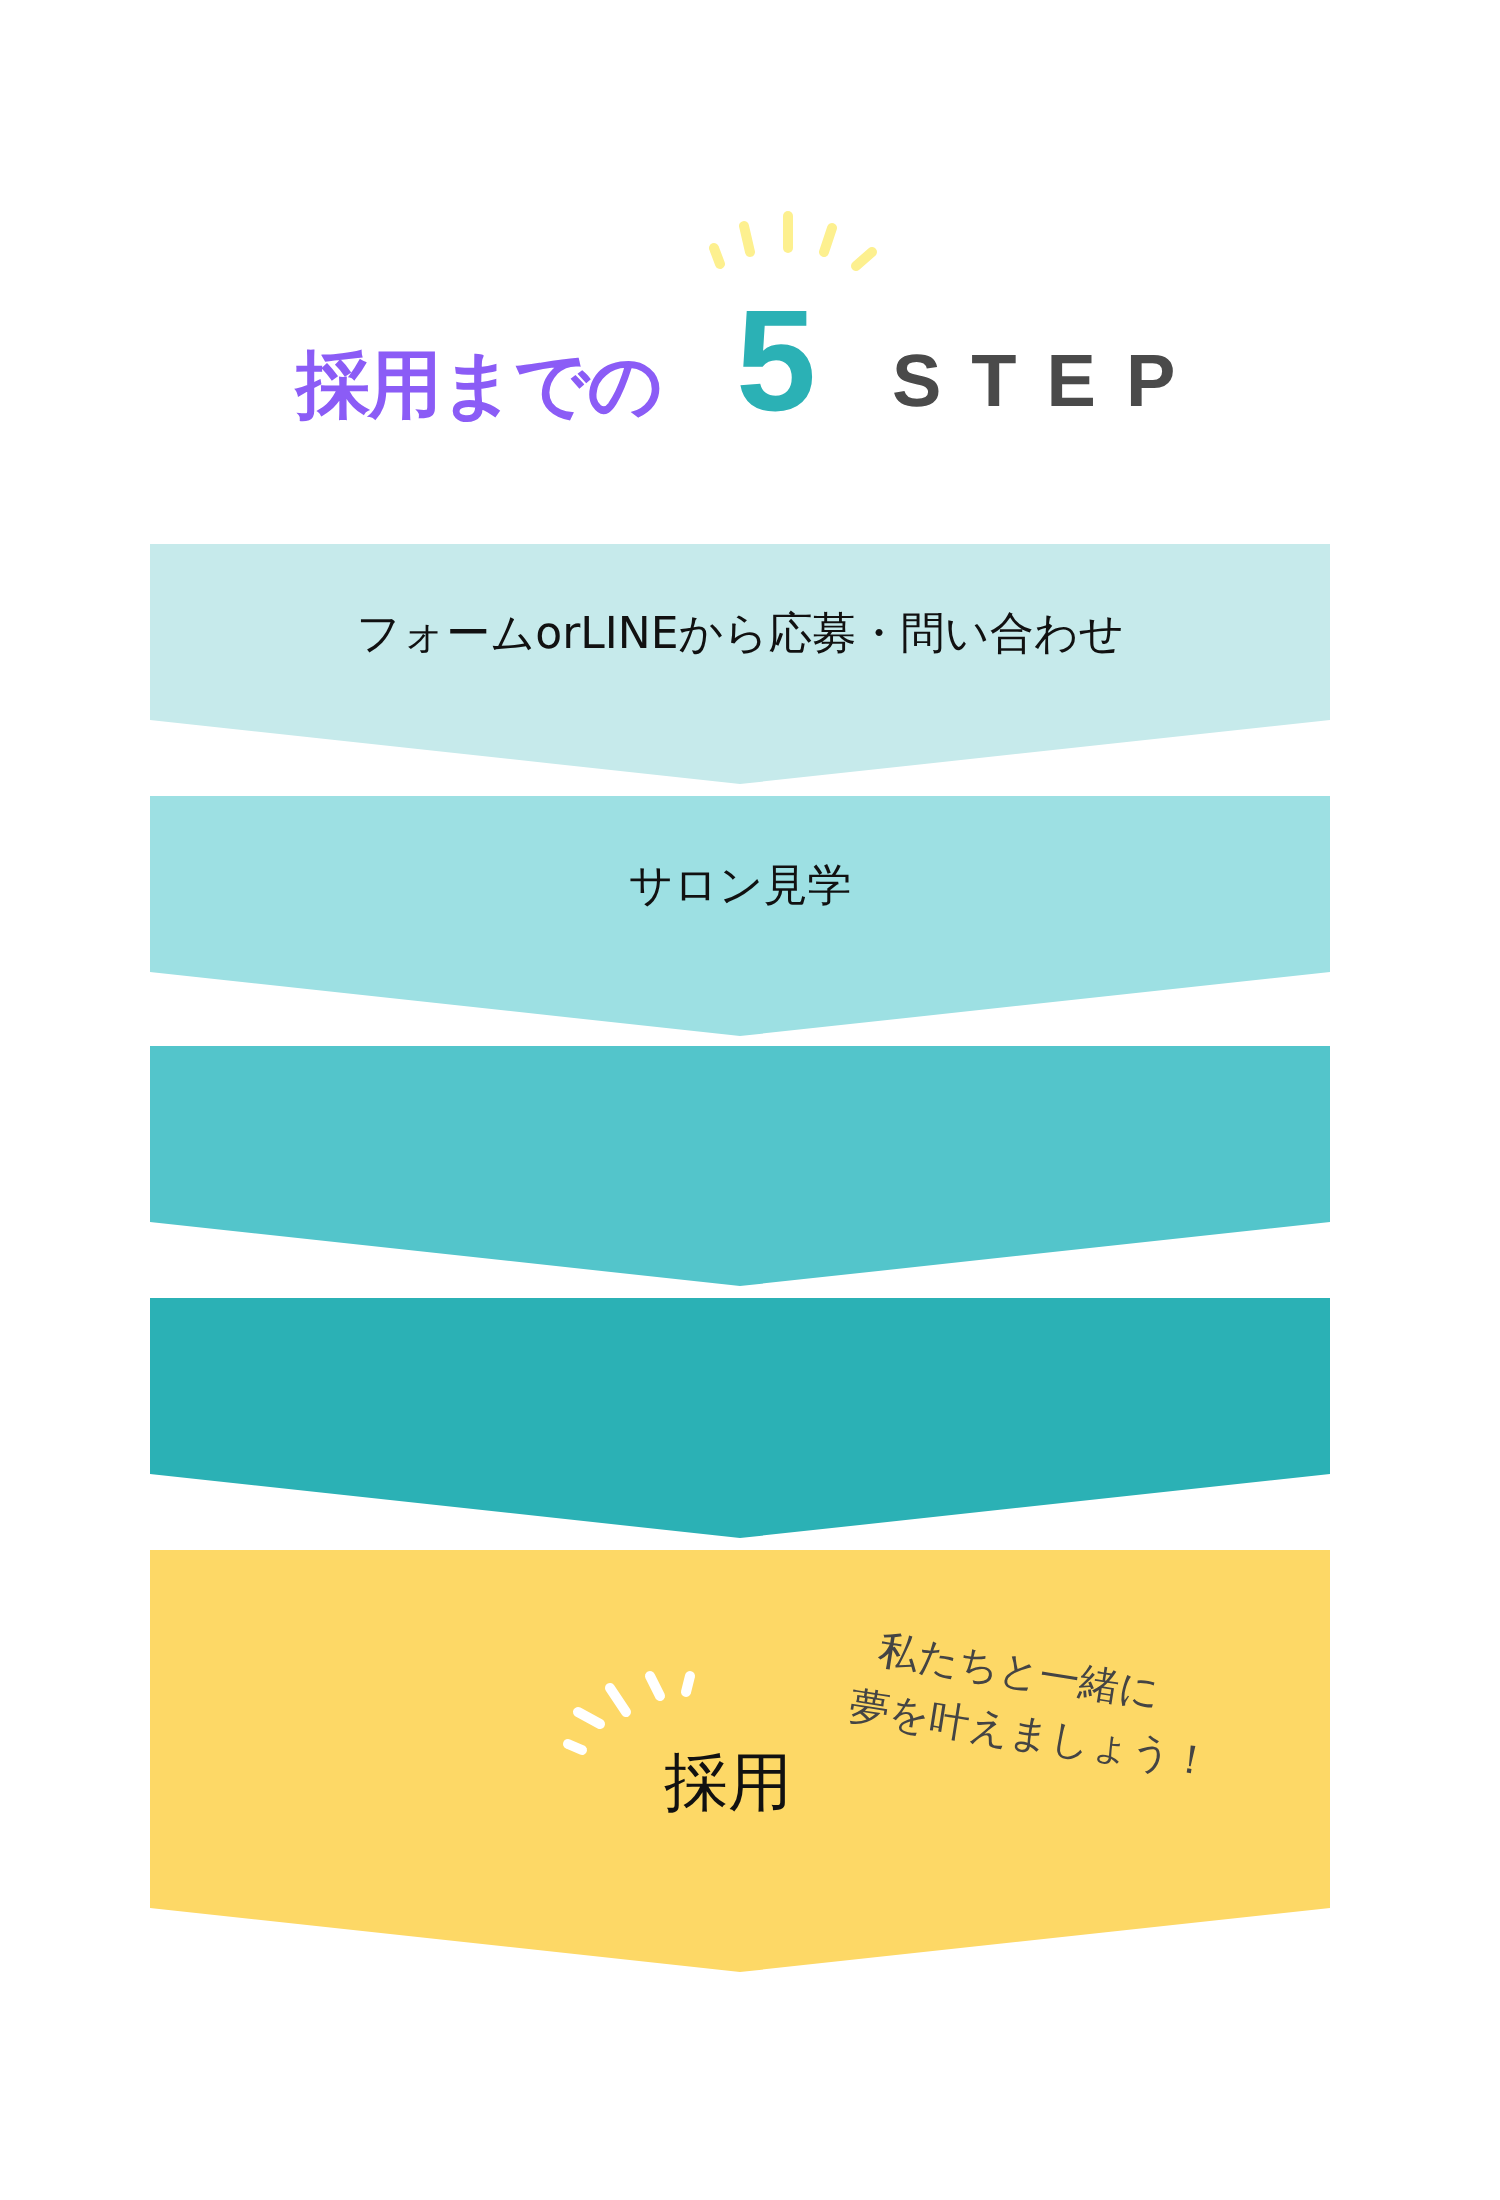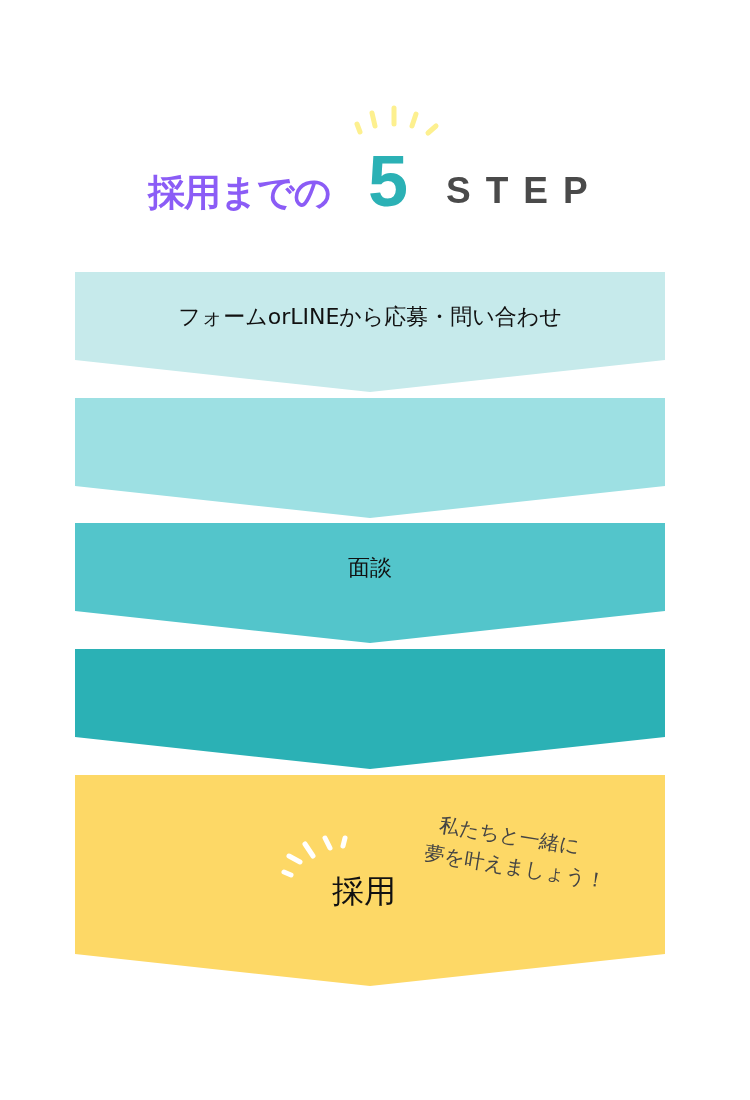--- a/index.html
+++ b/index.html
@@ -36,27 +36,27 @@
   <svg width="590" height="120">
       <polygon points="0,0 590,0 590,88 295,120 0,88" fill="#c6eaeb"></polygon>
     </svg>
   <div class="step-label" style="top:30px">フォームorLINEから応募・問い合わせ</div>
 </div>
 
 <div class="step" style="top:398px;height:120px">
   <svg width="590" height="120">
       <polygon points="0,0 590,0 590,88 295,120 0,88" fill="#9de0e3"></polygon>
     </svg>
+  <div class="step-label" style="top:30px">サロン見学</div>
 </div>
 
 <div class="step" style="top:523px;height:120px">
   <svg width="590" height="120">
       <polygon points="0,0 590,0 590,88 295,120 0,88" fill="#53c5cb"></polygon>
     </svg>
-  <div class="step-label" style="top:30px">面談</div>
 </div>
 
 <div class="step" style="top:649px;height:120px">
   <svg width="590" height="120">
       <polygon points="0,0 590,0 590,88 295,120 0,88" fill="#2bb1b5"></polygon>
     </svg>
 </div>
 
 <div class="step" style="top:775px;height:212px">
   <svg width="590" height="212">

